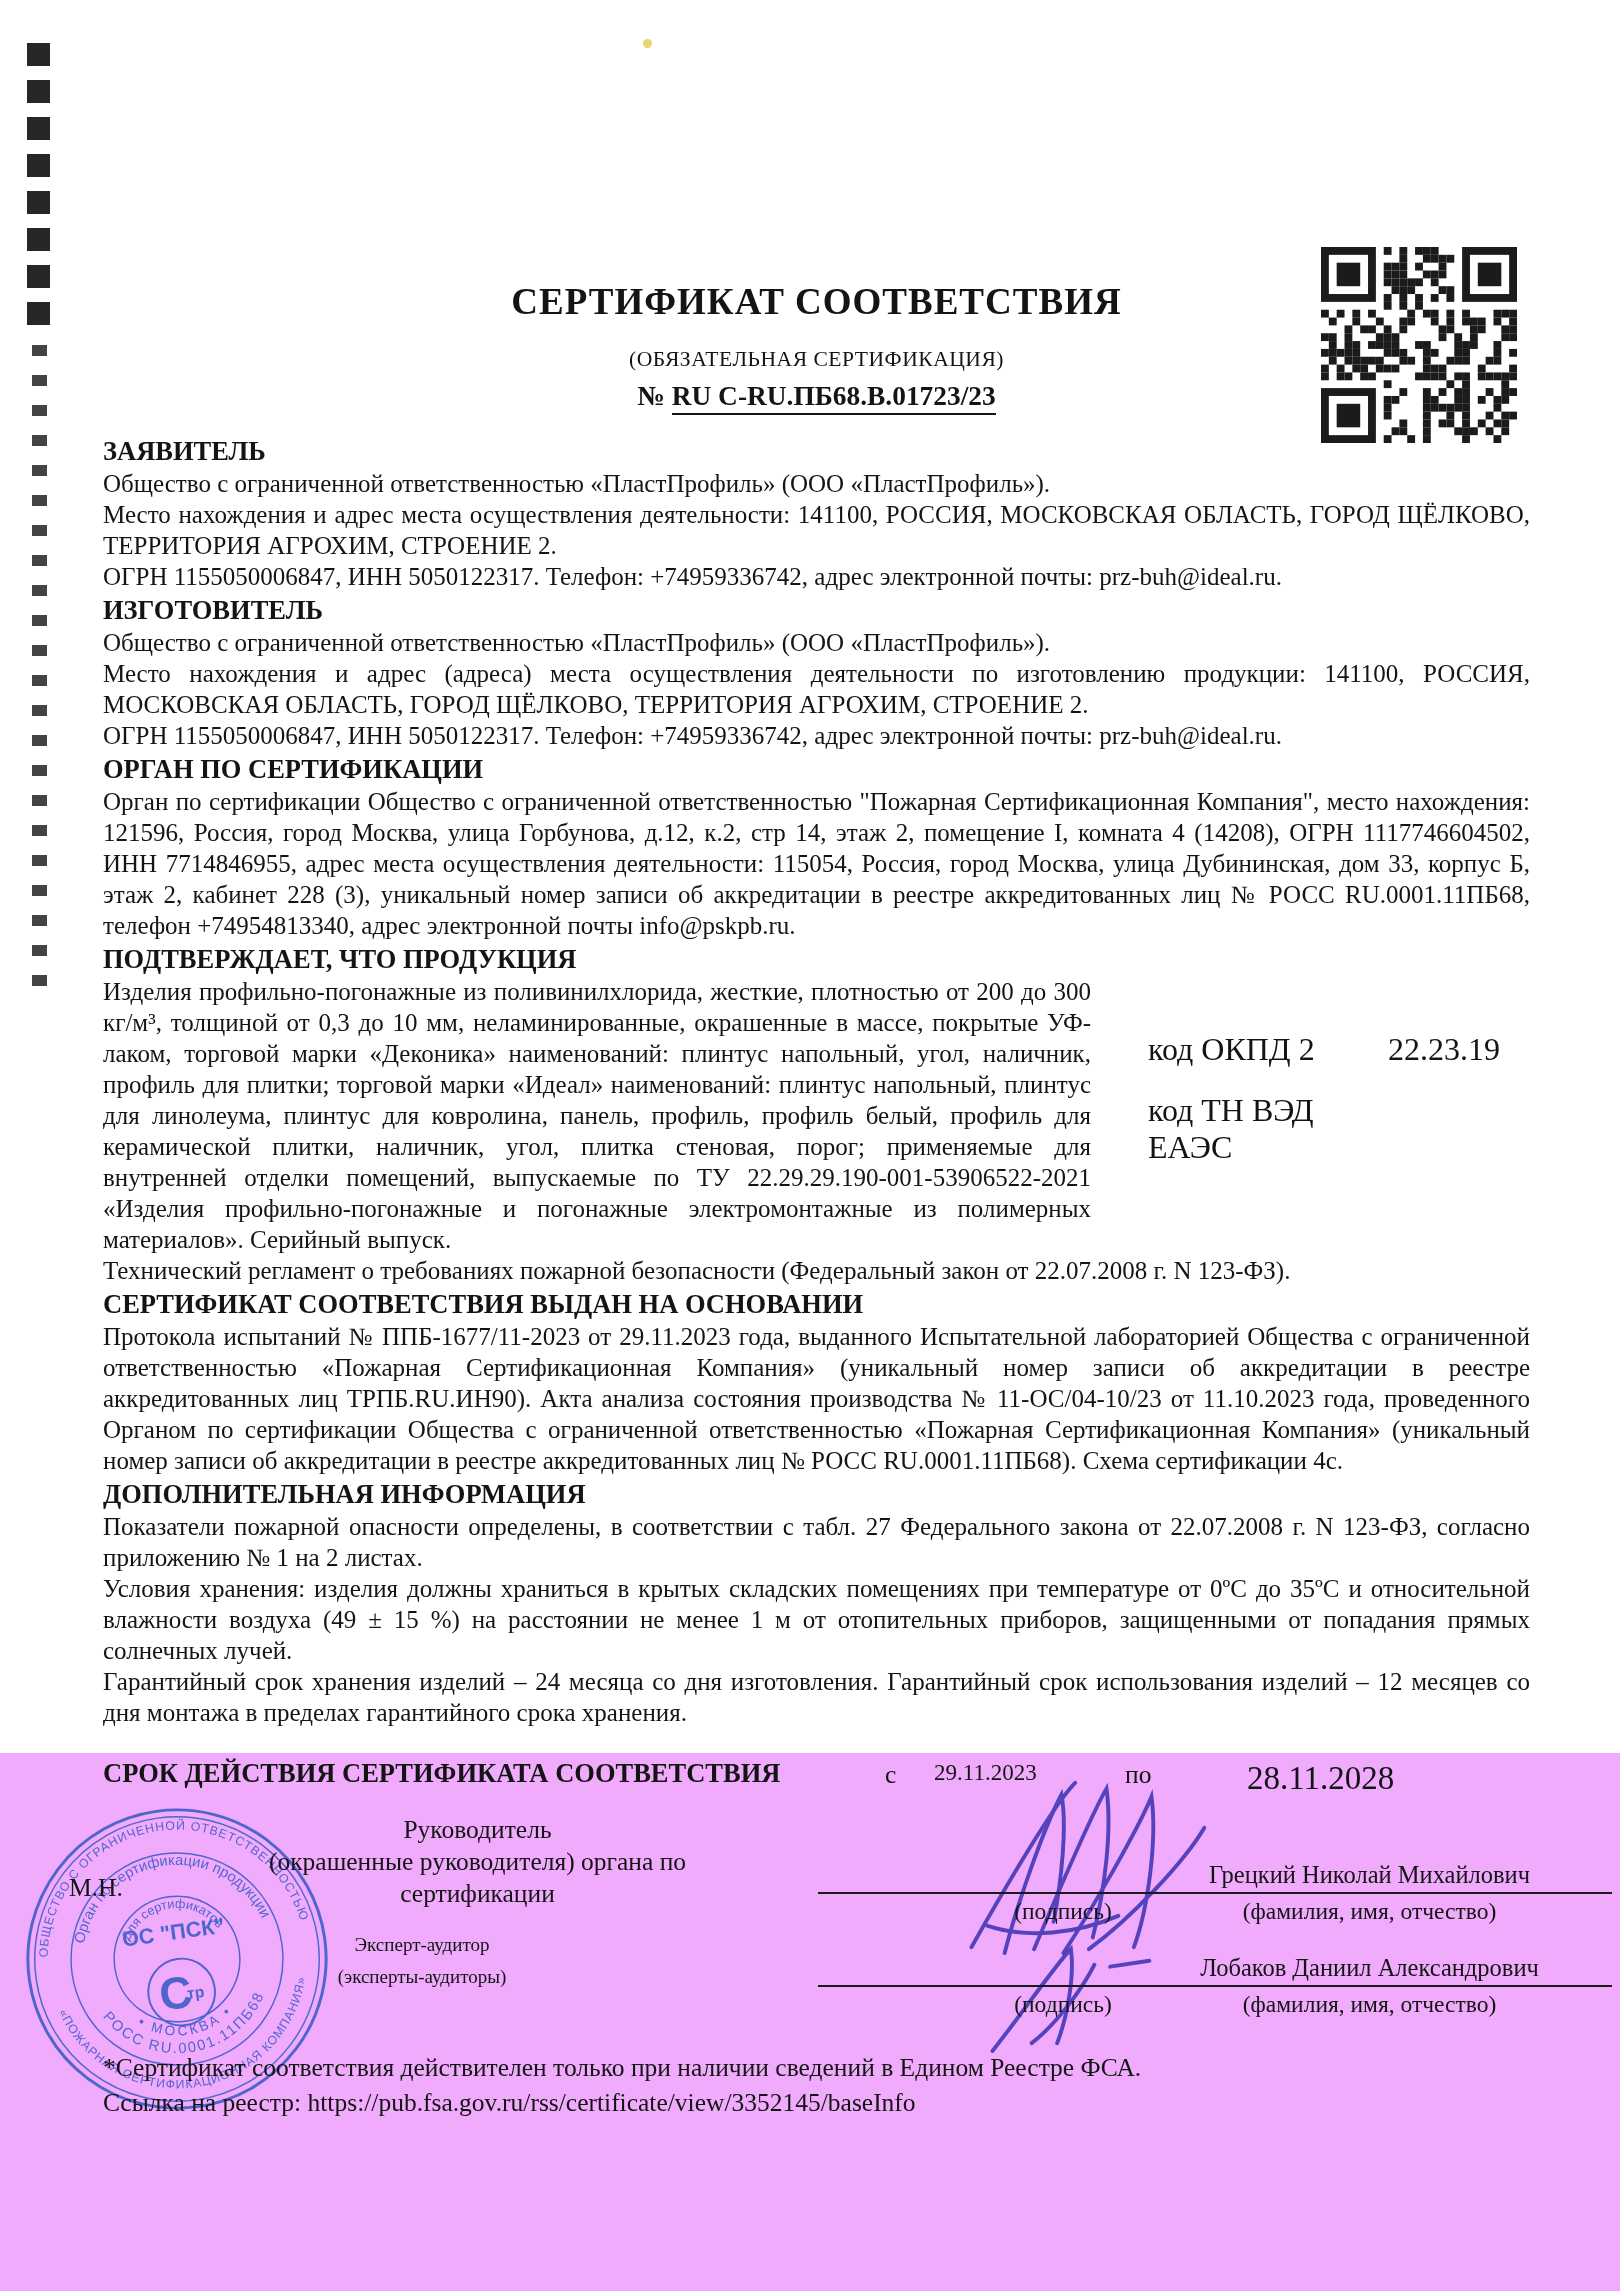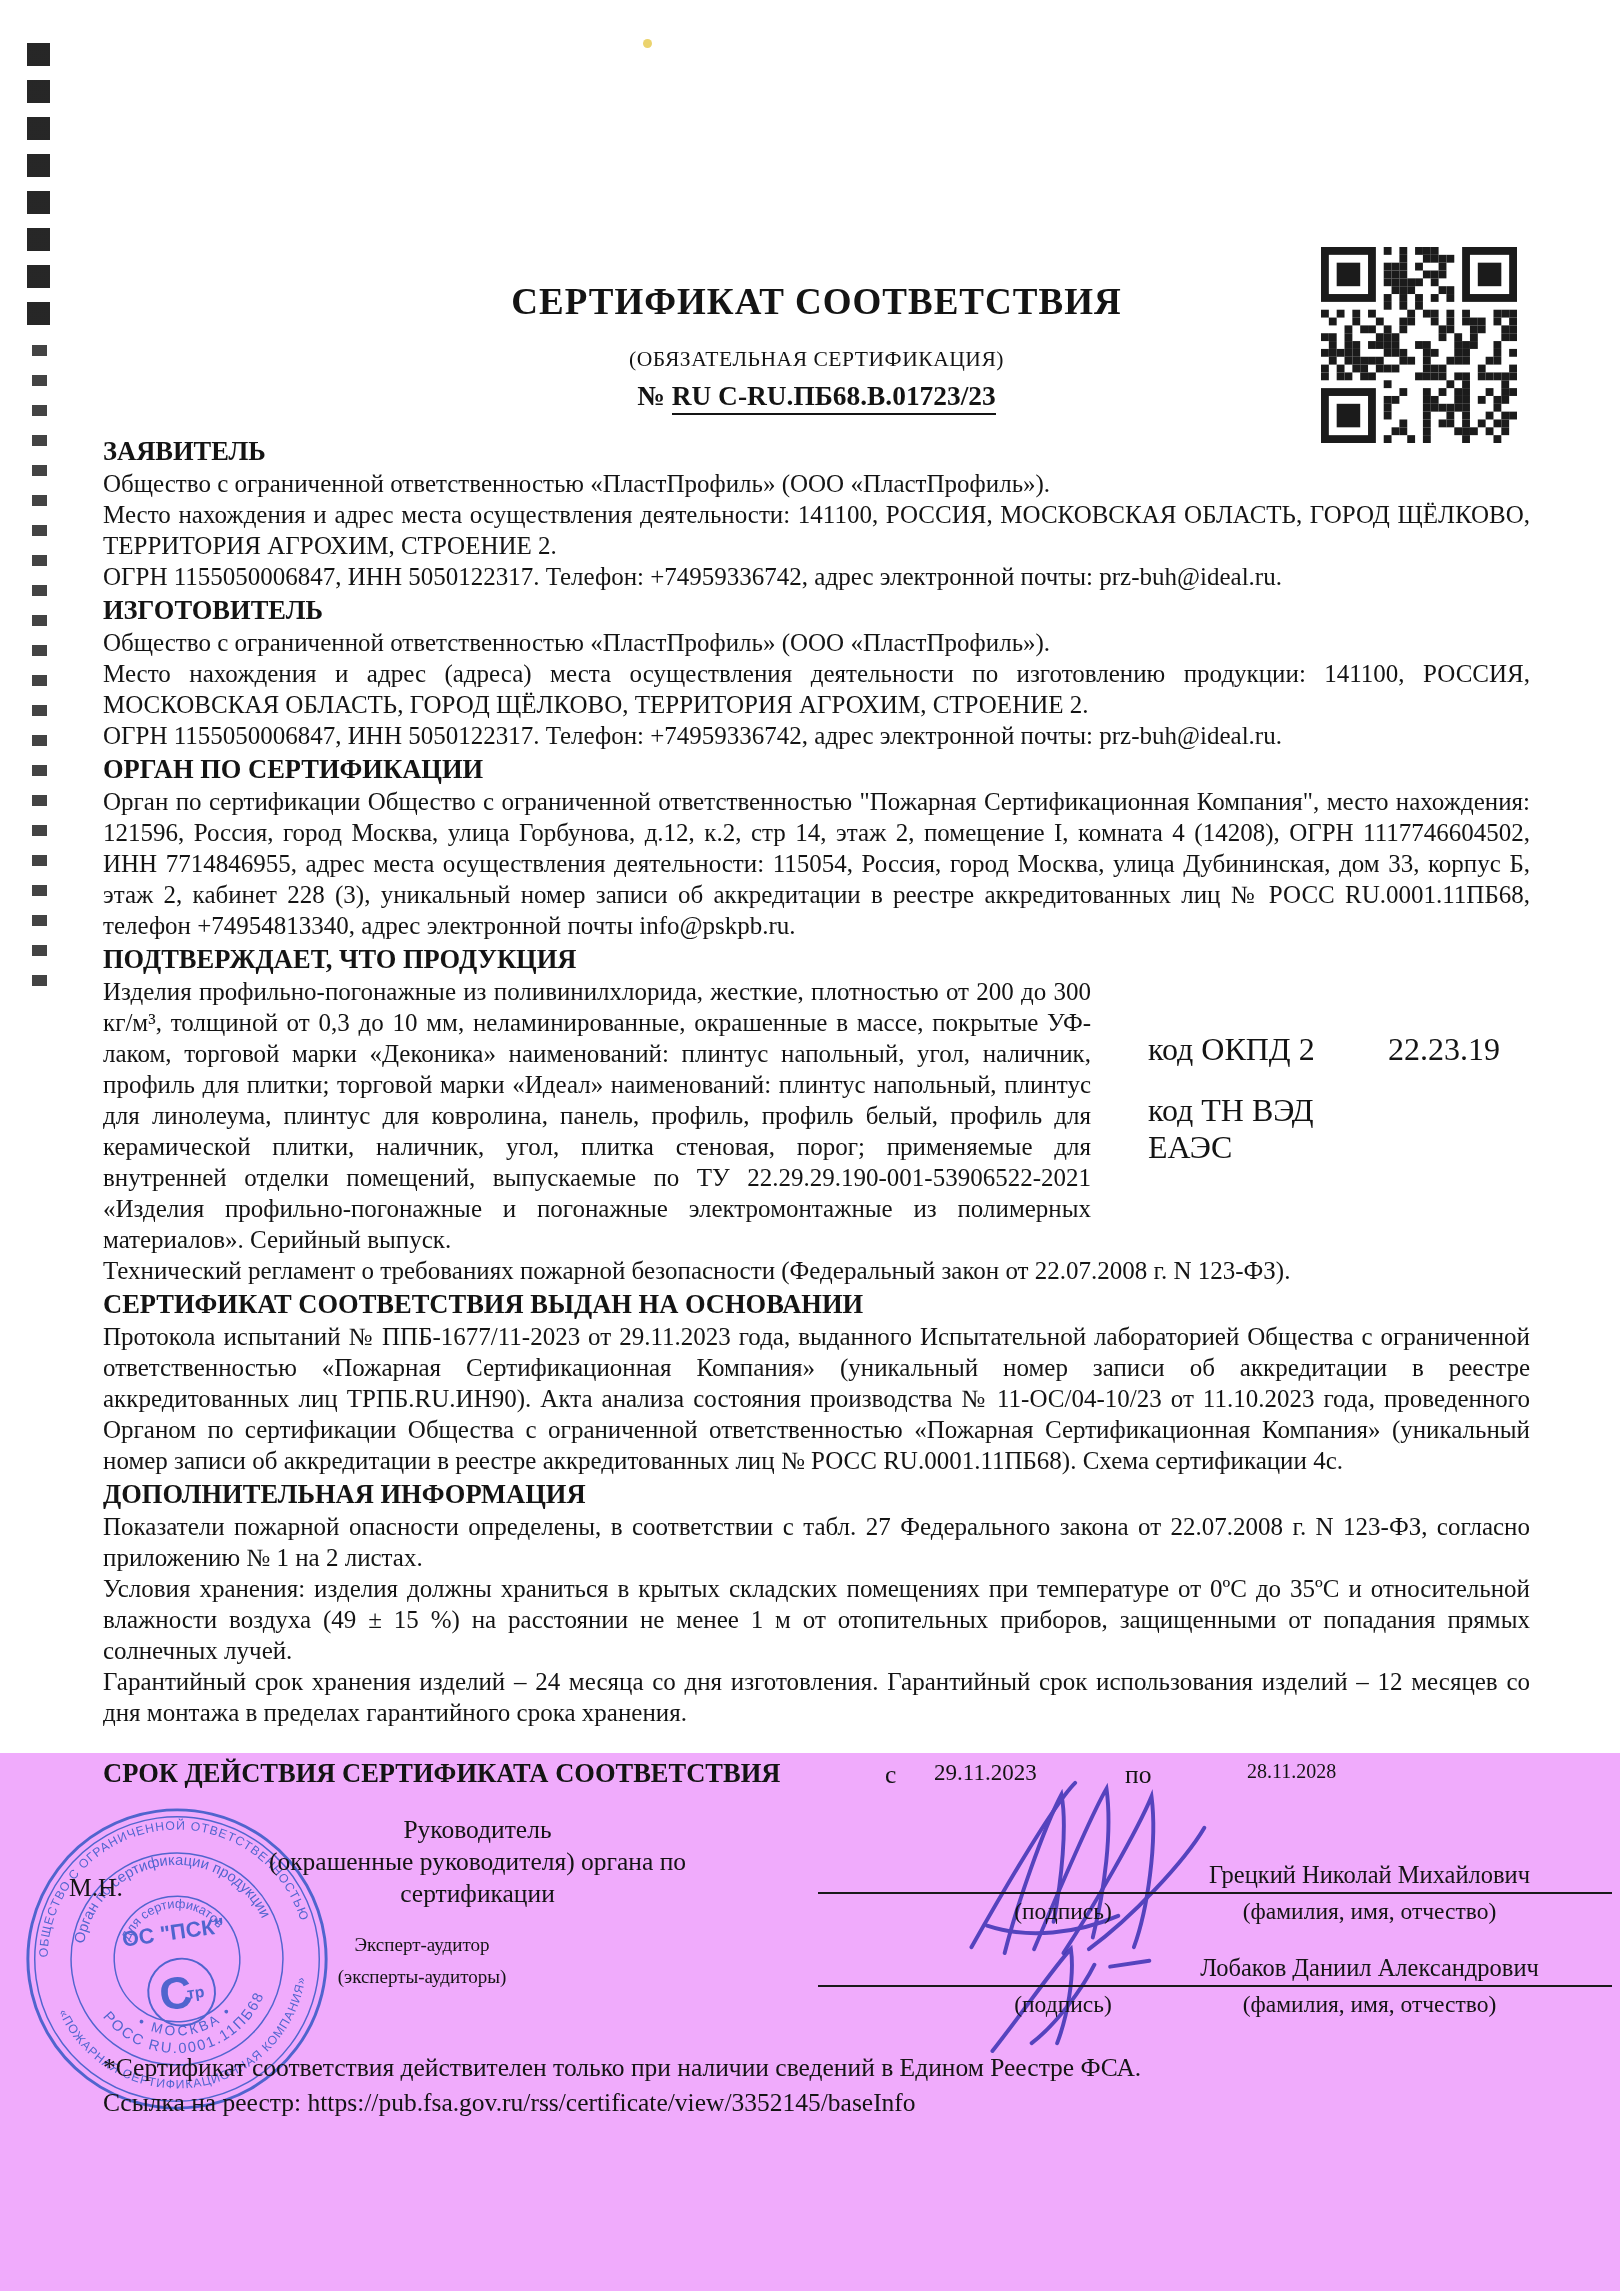--- a/index.html
+++ b/index.html
@@ -42,21 +42,21 @@
   
   .qr{position:absolute; left:1321px; top:247px; width:196px; height:196px;}
 
   
   .bottom{position:absolute; left:0; top:1753px; width:1620px; height:539px; background:#f0abfc;}
   .b-abs{position:absolute;}
   .validity-h{left:103px; top:4.9px; font-size:26.5px; font-weight:700;}
   .v-from-label{left:885px; top:6.9px; font-size:25.5px;}
   .v-from-date{left:934px; top:6.9px; font-size:23px;}
   .v-to-label{left:1125px; top:6.9px; font-size:25.5px;}
-  .v-to-date{left:1247px; top:6.9px; font-size:20px;}
+  .v-to-date{left:1247px; top:6.9px; font-size:33px;}
   .stamp{left:21.6px; top:51px; width:310px; height:310px;}
   .mn{left:69px; top:120px; font-size:25.5px;}
   .role-head{left:191px; top:61px; width:573px; text-align:center; font-size:25.5px; line-height:32px;}
   .expert-head{left:221px; top:176px; width:402px; text-align:center; font-size:19px; line-height:32px;}
   .sigline{border-top:2.9px solid #1a1a1a; height:0;}
   .sig1-line{left:818px; top:139px; width:490px;}
   .sig1-caption{left:818px; top:145px; width:490px; text-align:center; font-size:23.5px;}
   .name1{left:1127px; top:108px; width:485px; text-align:center; font-size:24.5px;}
   .name1-line{left:1127px; top:139px; width:485px;}
   .name1-caption{left:1127px; top:145px; width:485px; text-align:center; font-size:23.5px;}

